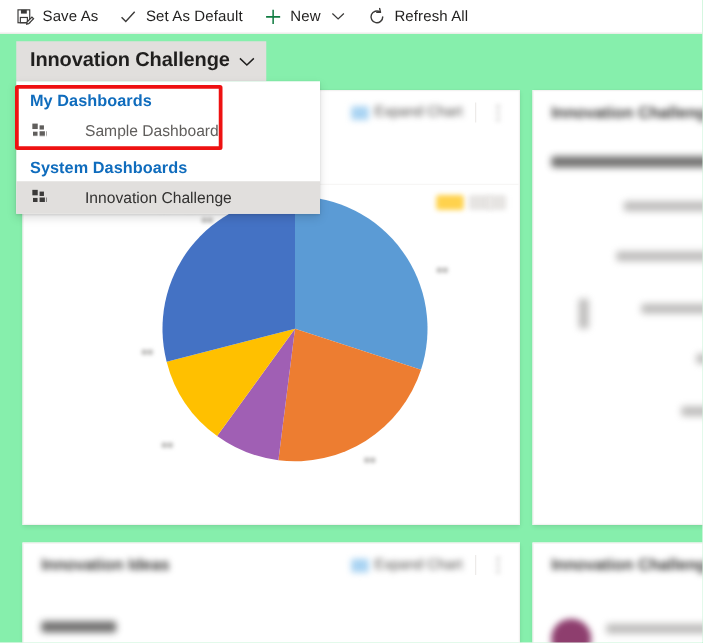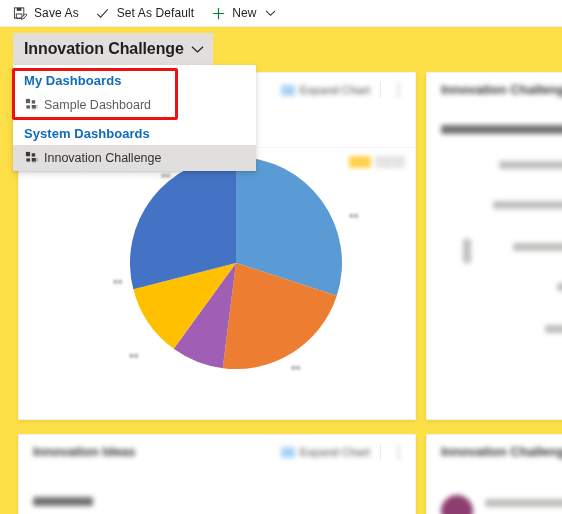--- a/index.html
+++ b/index.html
@@ -2,21 +2,21 @@
 <html><head>
 <meta charset="utf-8">
 <style>
   * { box-sizing: border-box; margin: 0; padding: 0; }
   html, body {
     width: 562px; height: 514px;
     font-family: "Liberation Sans", sans-serif;
     background: #faf9f8;
     overflow: hidden;
   }
-  .app { position: relative; width: 562px; height: 514px; background: #fde047; }
+  .app { position: relative; width: 562px; height: 514px; background: #86efac; }
 
   
   .commandbar {
     position: absolute; left: 0; top: 0; width: 562px; height: 27px;
     background: #ffffff;
     border-bottom: 1px solid #edebe9;
     display: flex; align-items: center; padding-left: 4px;
   }
   .cmd {
     display: flex; align-items: center; height: 26px;
@@ -54,21 +54,21 @@
     padding: 8px 0 4px 11px; letter-spacing: .05px;
   }
   .dd-group.second { padding-top: 8px; }
   .dd-item {
     display: flex; align-items: center; height: 26px;
     padding-left: 11px; cursor: default;
   }
   .dd-item.selected { background: #e1dfdd; }
   .dd-ico { width: 16px; height: 16px; flex: 0 0 16px;
             display: flex; align-items: center; justify-content: center; }
-  .dd-label { font-size: 12.5px; color: #323130; margin-left: 4px; white-space: nowrap; }
+  .dd-label { font-size: 12.5px; color: #323130; margin-left: 28px; white-space: nowrap; }
   .dd-item.muted .dd-label { color: #605e5c; }
 
   
   .redbox {
     position: absolute; left: 12px; top: 68px;
     width: 166px; height: 52px;
     border: 3px solid #ee1111; border-radius: 2px;
     z-index: 60; pointer-events: none;
   }
 
@@ -173,20 +173,29 @@
         </svg>
       </span>
       <span class="cmd-label">New</span>
       <span class="cmd-caret">
         <svg width="11" height="8" viewBox="0 0 12 8">
           <path d="M1 1.6 L6 6.4 L11 1.6" stroke="#3b3a39" stroke-width="1.1" fill="none"></path>
         </svg>
       </span>
     </div>
 
+    <div class="cmd">
+      <span class="cmd-ico">
+        <svg width="15" height="15" viewBox="0 0 16 16">
+          <path d="M13 8 a5 5 0 1 1 -2.2 -4.15" stroke="#3b3a39" stroke-width="1.2" fill="none" stroke-linecap="round"></path>
+          <path d="M10.4 0.9 L11.1 4.1 L7.9 4.0" stroke="#3b3a39" stroke-width="1.2" fill="none" stroke-linecap="round" stroke-linejoin="round"></path>
+        </svg>
+      </span>
+      <span class="cmd-label">Refresh All</span>
+    </div>
   </div>
 
   <div class="card" id="card-chart">
     <div class="card-head">
       <div class="card-title">Innovation Challenge</div>
       <div class="card-actions">
         <div class="expand-chip">
           <span class="expand-ico"></span>
           <span class="expand-txt">Expand Chart</span>
         </div>

